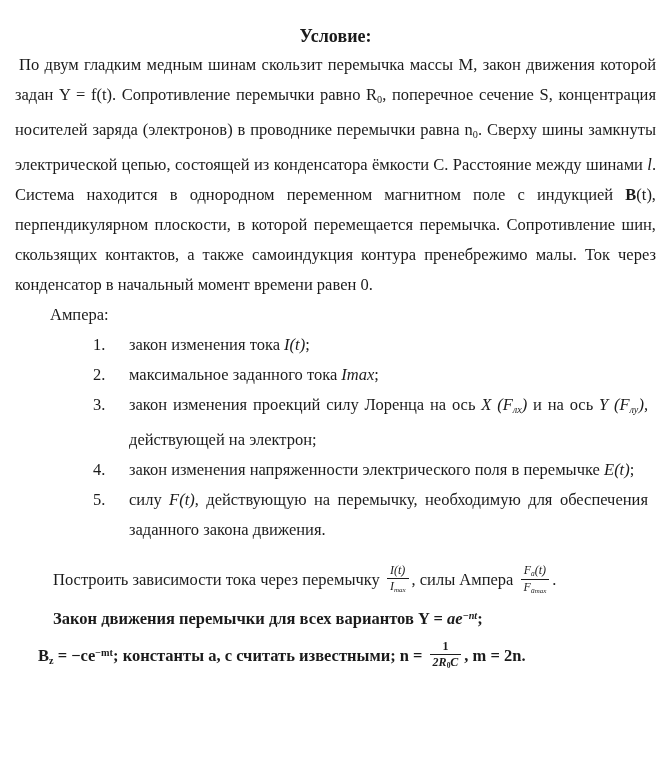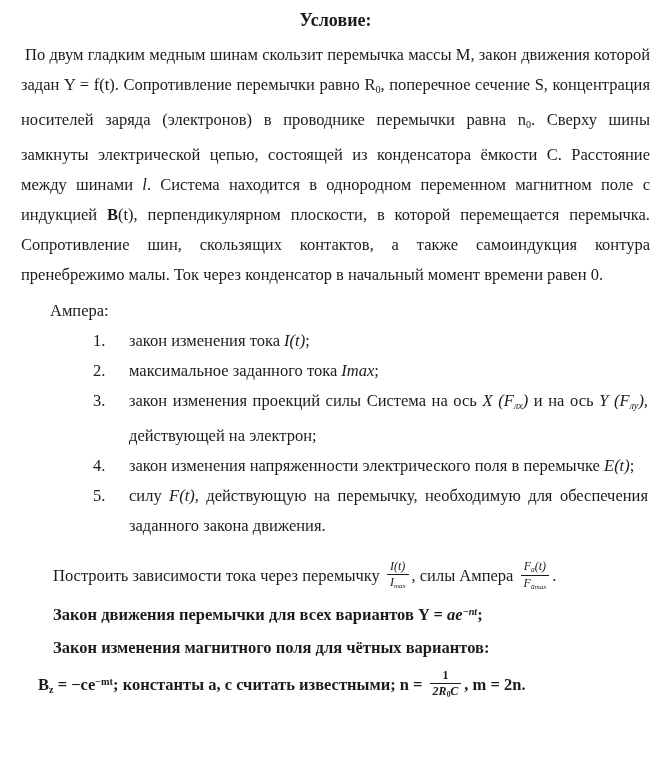--- a/index.html
+++ b/index.html
@@ -1,27 +1,27 @@
 <!DOCTYPE html>
 <html><head>
 <meta charset="utf-8">
 <style>
   html,body{margin:0;padding:0;background:#ffffff;}
   .page{
     width:666px;height:768px;box-sizing:border-box;
     background:#ffffff;color:#1b1b1b;
     font-family:"Liberation Serif","DejaVu Serif",serif;
     font-size:16.5px;line-height:30px;
-    padding:0 10px 0 15px;overflow:hidden;
+    padding:16px 10px 0 15px;overflow:hidden;
   }
   .title{
     text-align:center;font-weight:bold;font-size:18px;
     margin:6px 0 0 0;line-height:28px;
   }
-  .para{margin:6px;text-align:justify;}
+  .para{margin:0;text-align:justify;}
   .p1{text-indent:4px;}
   .find-label{margin:0 0 0 35px;}
   .task{display:flex;margin:0 8px 0 78px;}
   .task-num{flex:0 0 36px;}
   .task-text{flex:1;text-align:justify;}
   .p-mid{margin:0 16px 0 38px;text-align:justify;}
   .p-plot{margin-top:20px;}
   .p-law{margin-top:3px;font-weight:bold;}
   .p-head{margin-top:3px;font-weight:bold;}
   .p-formula{margin:4px 10px 0 23px;font-weight:bold;text-align:left;}
@@ -52,34 +52,33 @@
     <div class="task">
       <span class="task-num">1.</span>
       <span class="task-text"><span>закон изменения тока </span><span class="i">I(t)</span><span>;</span></span>
     </div>
     <div class="task">
       <span class="task-num">2.</span>
       <span class="task-text"><span>максимальное заданного тока </span><span class="i">Imax</span><span>;</span></span>
     </div>
     <div class="task">
       <span class="task-num">3.</span>
-      <span class="task-text"><span>закон изменения проекций силы Система на ось </span><span class="i">X (F</span><span class="i sub">лх</span><span class="i">)</span><span> и на ось </span><span class="i">Y (F</span><span class="i sub">лу</span><span class="i">),</span><span> действующей на электрон;</span></span>
+      <span class="task-text"><span>закон изменения проекций силу Лоренца на ось </span><span class="i">X (F</span><span class="i sub">лх</span><span class="i">)</span><span> и на ось </span><span class="i">Y (F</span><span class="i sub">лу</span><span class="i">),</span><span> действующей на электрон;</span></span>
     </div>
     <div class="task">
       <span class="task-num">4.</span>
       <span class="task-text"><span>закон изменения напряженности электрического поля в перемычке </span><span class="i">E(t)</span><span>;</span></span>
     </div>
     <div class="task">
       <span class="task-num">5.</span>
       <span class="task-text"><span>силу </span><span class="i">F(t)</span><span>, действующую на перемычку, необходимую для обеспечения заданного закона движения.</span></span>
     </div>
   </div>
 
 
   <p class="para p-mid p-plot"><span>Построить зависимости тока через перемычку </span><span class="frac"><span class="num"><span class="i">I(t)</span></span><span class="den"><span class="i">I</span><span class="i sub2">max</span></span></span><span>, силы Ампера </span><span class="frac"><span class="num"><span class="i">F</span><span class="i sub">a</span><span class="i">(t)</span></span><span class="den"><span class="i">F</span><span class="i sub">a</span><span class="i sub2">max</span></span></span><span>.</span></p>
 
   <p class="para p-mid p-law"><span>Закон движения перемычки для всех вариантов Y = </span><span class="i">ae</span><span class="i sup">−nt</span><span>;</span></p>
 
-  <p class="para p-mid p-head"><span class="b">Закон изменения магнитного поля для чётных вариантов:</span></p>
 
   <p class="para p-formula"><span class="b">B</span><span class="b sub">z</span><span class="b"> = −ce</span><span class="b sup">−mt</span><span class="b">; константы a, c считать известными; n = </span><span class="frac"><span class="num"><span class="b">1</span></span><span class="den"><span class="b i">2R</span><span class="b sub">0</span><span class="b i">C</span></span></span><span class="b">,  m = 2n.</span></p>
 
 </div>
 
 </body></html>

